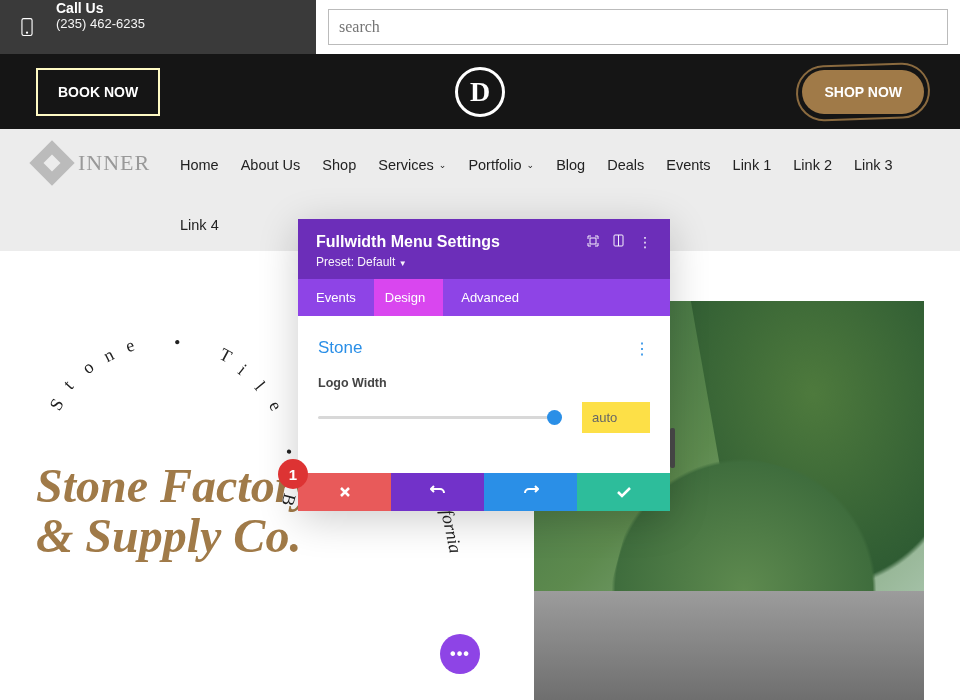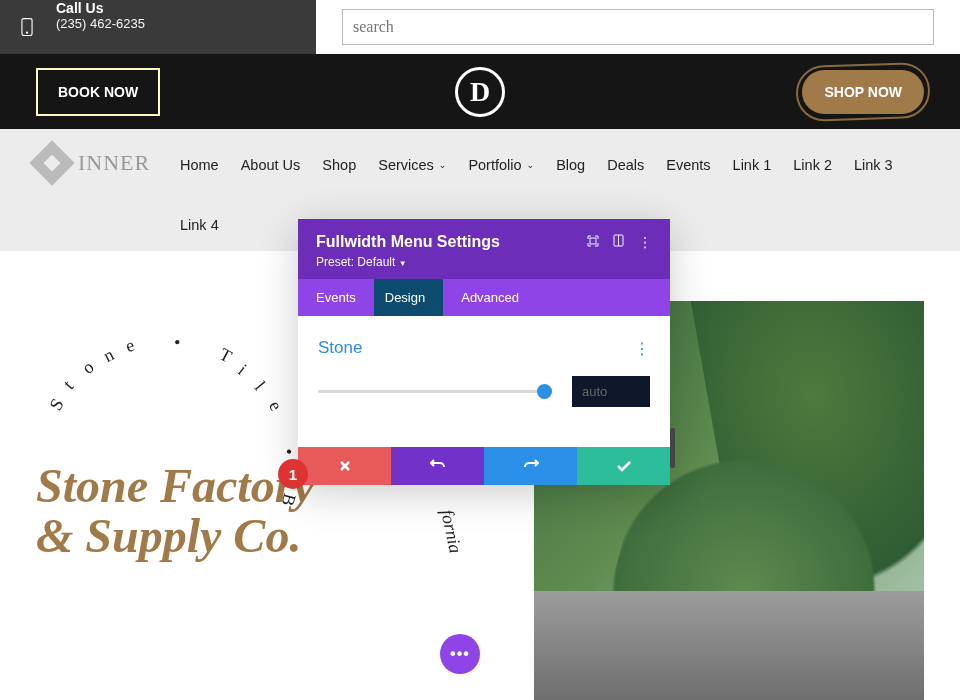--- a/index.html
+++ b/index.html
@@ -3,21 +3,21 @@
 <meta charset="utf-8">
 <style>
 * { margin: 0; padding: 0; box-sizing: border-box; }
 body { font-family: -apple-system, BlinkMacSystemFont, "Segoe UI", Arial, sans-serif; width: 960px; height: 700px; overflow: hidden; position: relative; background: #fff; }
 
 
 .topbar { display: flex; height: 54px; }
 .topbar-section { display: flex; padding: 0 12px; color: #fff; }
 .call-section { background: #3a3a3a; width: 316px; }
 .message-section { background: #a07a48; width: 292px; }
-.search-section { background: #fff; flex: 1; display: flex; align-items: center; padding: 0 26px; }
+.search-section { background: #fff; flex: 1; display: flex; align-items: center; padding: 0 12px; }
 .topbar-icon { width: 30px; display: flex; align-items: center; justify-content: center; }
 .topbar-text { display: flex; flex-direction: column; padding-left: 14px; }
 .topbar-title { font-weight: 700; font-size: 14px; }
 .topbar-sub { font-size: 13px; opacity: .95; }
 .search-box { width: 100%; border: 1px solid #bbb; padding: 8px 10px; font-family: Georgia, serif; font-size: 16px; color: #555; }
 
 
 .black-header { background: #151515; height: 75px; display: flex; align-items: center; justify-content: space-between; padding: 0 36px; }
 .book-btn { border: 2px solid #fef9c3; color: #fff; background: transparent; padding: 14px 20px; font-weight: 700; font-size: 14px; cursor: pointer; }
 .logo-d { width: 50px; height: 50px; border: 3px solid #fff; border-radius: 50%; display: flex; align-items: center; justify-content: center; color: #fff; font-size: 28px; font-weight: 700; font-family: Georgia, serif; position: absolute; left: 50%; transform: translateX(-50%); }
@@ -50,32 +50,32 @@
 
 .modal { position: absolute; left: 298px; top: 219px; width: 372px; background: #fff; box-shadow: 0 8px 40px rgba(0,0,0,.2); z-index: 100; border-radius: 3px; overflow: visible;}
 .modal-header { background: #6c2eb9; color: #fff; padding: 14px 18px 10px; }
 .modal-title-row { display: flex; align-items: center; justify-content: space-between; }
 .modal-title { font-size: 16px; font-weight: 600; }
 .modal-icons { display: flex; gap: 14px; }
 .modal-icons span { font-size: 14px; cursor: pointer; opacity: .95;}
 .modal-preset { font-size: 12px; margin-top: 4px; opacity: .95; cursor:pointer;}
 .modal-tabs { background: #8e44e6; display: flex; }
 .modal-tab { padding: 11px 18px; font-size: 13px; color: #fff; cursor: pointer; }
-.modal-tab.active { background: #0c4a6e; padding-left: 11px; }
+.modal-tab.active { background: #d946ef; padding-left: 11px; }
 .modal-body { padding: 22px 20px 18px 20px; position:relative;}
 .section-header { display:flex; justify-content:space-between; align-items:center; margin-bottom:18px;}
 .section-title { color: #2a8fe7; font-size: 17px; font-weight: 500; }
 .section-menu { color:#2a8fe7; cursor:pointer; font-size:16px;}
 .field { margin-bottom: 22px; }
 .field-label { font-size: 12.5px; font-weight: 600; color: #444; margin-bottom: 12px; }
 .field-row { display: flex; align-items: center; gap: 20px; }
 .slider { flex: 1; height: 3px; background: #d8d8d8; position: relative; border-radius: 2px;}
 .slider-thumb { position: absolute; right: 0; top: -6px; width: 15px; height: 15px; background: #2a8fe7; border-radius: 50%; cursor:pointer;}
 .slider-thumb.light { background: #67b4f3; }
-.value-box { width: 78px; background: #0f172a; border: none; padding: 8px 10px; font-size: 13px; color: #666; }
+.value-box { width: 68px; background: #fde047; border: none; padding: 8px 10px; font-size: 13px; color: #666; }
 .modal-footer { display: flex; }
 .modal-footer button { flex: 1; border: none; height: 38px; color: #fff; font-size: 15px; cursor: pointer; }
 .btn-cancel { background: #e85a5a; }
 .btn-undo { background: #7232c9; }
 .btn-redo { background: #2a8fe7; }
 .btn-ok { background: #2dbd9b; }
 .badge { position: absolute; width: 30px; height: 30px; background: #d33; color: #fff; border-radius: 50%; display: flex; align-items: center; justify-content: center; font-weight: 700; font-size: 15px; left: 278px; top: 459px; z-index: 120;}
 .scroll-ind { position:absolute; right:-5px; top:112px; width:5px; height:40px; background:#444; border-radius:2px;}
 
 .fab { position: absolute; left: 440px; bottom: 26px; width: 40px; height: 40px; background: #8e44e6; border-radius: 50%; display:flex; align-items:center; justify-content:center; color:#fff; cursor:pointer;}
@@ -199,20 +199,21 @@
       <div class="modal-tab">Advanced</div>
     </div>
   <div class="modal-body">
     <div class="scroll-ind"></div>
     <div class="section-header">
       <div class="section-title">Stone</div>
       <div class="section-menu">⋮</div>
     </div>
     <div id="fields">
         <div class="field">
+          <div class="field-label">Logo Width</div>
           <div class="field-row">
             <div class="slider">
               <div class="slider-thumb"></div>
             </div>
             <input class="value-box" value="auto" style="">
           </div>
         </div>
       </div>
   </div>
   <div class="modal-footer">

